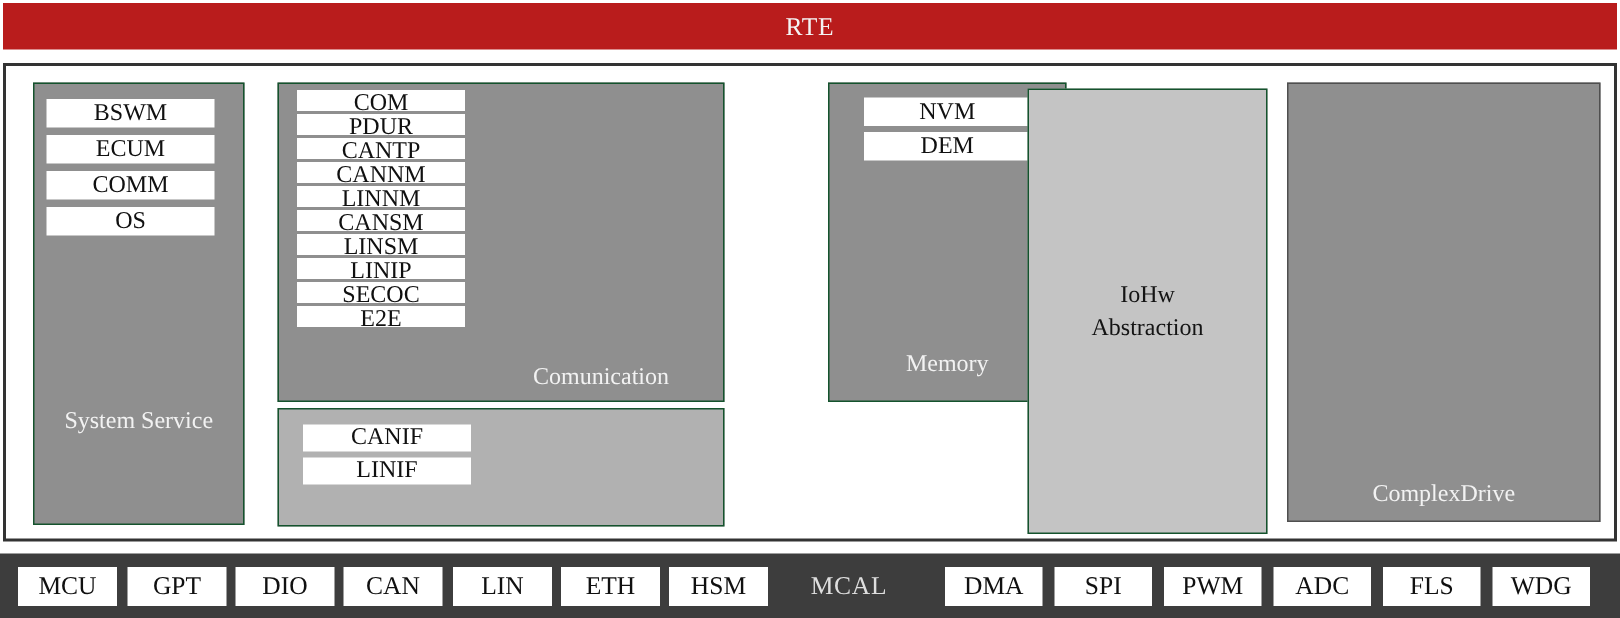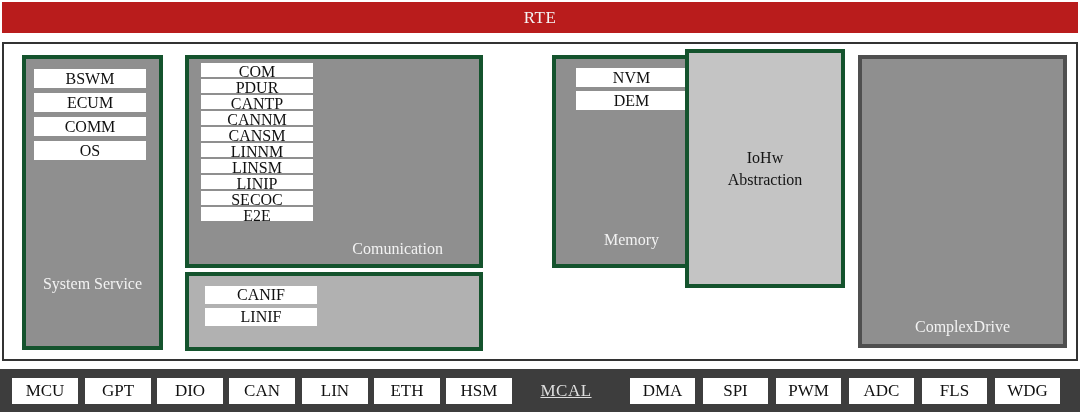--- a/index.html
+++ b/index.html
@@ -13,31 +13,31 @@
     position:absolute;left:2px;top:2px;width:1076px;height:31px;
     background:#b91c1c;color:#f4f4f4;
     display:flex;align-items:center;justify-content:center;
     font-size:17px;letter-spacing:.5px;
   }
   
   .main{
     position:absolute;left:2px;top:42px;width:1072px;height:315px;
     background:#ffffff;border:2px solid #333333;
   }
-  .col{position:absolute;border:4px solid #14532d;box-sizing:border-box;}
+  .col{position:absolute;border:1px solid #14532d;box-sizing:border-box;}
   .box-dark{background:#8f8f8f;}
   .box-mid{background:#b1b1b1;}
   .box-light{background:#c4c4c4;}
 
   .col-system{left:18px;top:11px;width:141px;height:295px;}
   .col-comm{left:181px;top:11px;width:298px;height:213px;}
   .col-comm-if{left:181px;top:228px;width:298px;height:79px;}
   .col-memory{left:505px;top:11px;width:159px;height:213px;margin-left:43px;}
   .col-mem-if{left:505px;top:228px;width:159px;height:79px;}
-  .col-iohw{left:681px;top:5px;width:160px;height:239px;padding-left:14px;}
+  .col-iohw{left:681px;top:15px;width:160px;height:297px;padding-left:14px;}
   .col-complex{left:854px;top:11px;width:209px;height:293px;border-color:#4f4f4f;}
 
   .mod{
     background:#ffffff;color:#101010;text-align:center;
     font-size:16px;
   }
   .pad-ss{padding-top:10px;}
   .pad-ss .mod{width:112px;height:19px;line-height:19px;margin:0 0 5px 8px;}
   .pad-comm{padding-top:4px;}
   .pad-comm .mod{width:112px;height:14px;line-height:18px;margin:0 0 2px 12px;}
@@ -67,21 +67,21 @@
   }
   .hw{
     position:absolute;top:9px;height:26px;line-height:26px;
     background:#ffffff;color:#101010;text-align:center;font-size:17px;
   }
   .hw-l{width:66px;}
   .hw-r{width:65px;}
   .mcal-label{
     position:absolute;left:528px;top:0;width:76px;height:43px;
     display:flex;align-items:center;justify-content:center;
-    color:#dedede;font-size:17px;letter-spacing:.5px;text-decoration:underline;
+    color:#dedede;font-size:17px;letter-spacing:.5px;
   }
 </style>
 </head>
 <body>
 
 <div class="rte-bar">
   <span>RTE</span>
 </div>
 
 <div class="main">
@@ -95,22 +95,22 @@
     </div>
     <div class="col-label label-system">System Service</div>
   </div>
 
   <div class="col box-dark col-comm">
     <div class="pad-comm">
       <div class="mod">COM</div>
       <div class="mod">PDUR</div>
       <div class="mod">CANTP</div>
       <div class="mod">CANNM</div>
+      <div class="mod">LINNM</div>
       <div class="mod">CANSM</div>
-      <div class="mod">LINNM</div>
       <div class="mod">LINSM</div>
       <div class="mod">LINIP</div>
       <div class="mod">SECOC</div>
       <div class="mod">E2E</div>
     </div>
     <div class="col-label label-comm">Comunication</div>
   </div>
 
   <div class="col box-mid col-comm-if">
     <div class="pad-commif">

